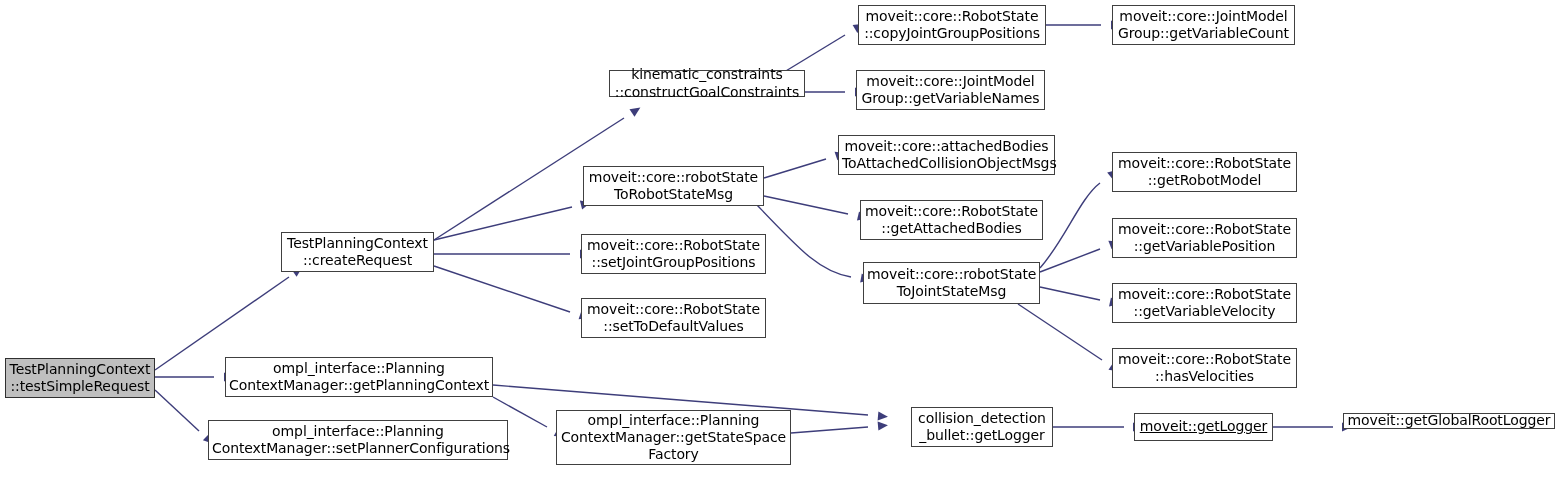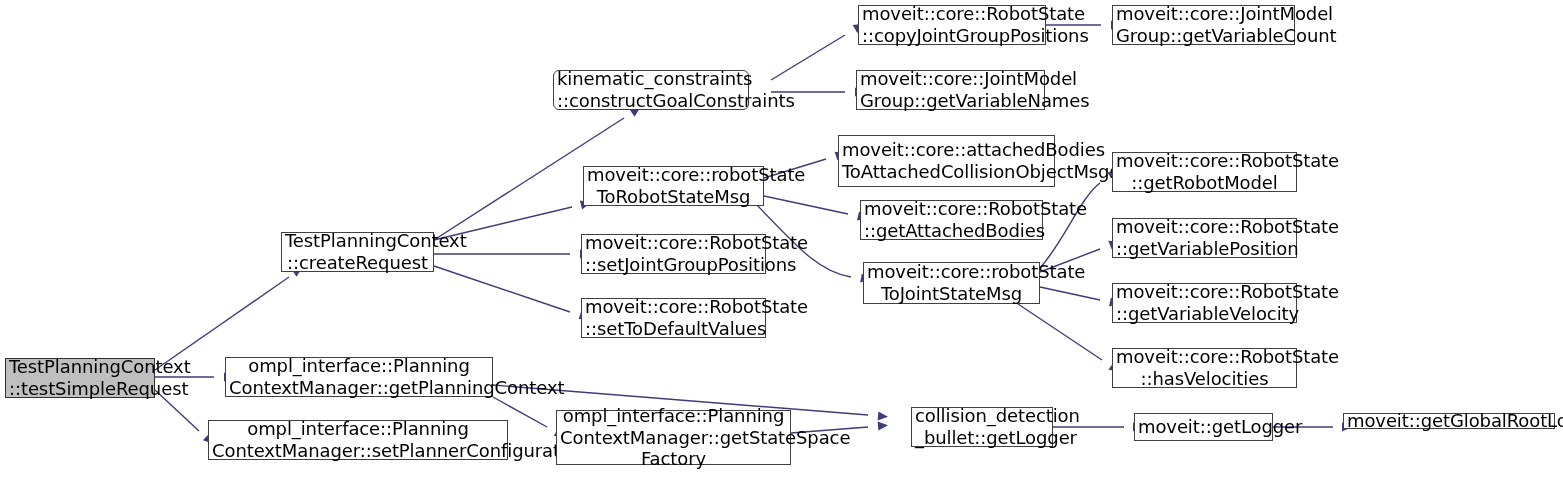--- a/index.html
+++ b/index.html
@@ -26,21 +26,21 @@
   .node {
     position: absolute;
     box-sizing: border-box;
     border: 1px solid #404040;
     background: #ffffff;
     display: flex;
     align-items: center;
     justify-content: center;
     text-align: center;
     color: #000000;
-    font-size: 18px;
+    font-size: 14px;
     line-height: 1.22;
     letter-spacing: -0.1px;
     white-space: pre-line;
     padding: 0 3px;
   }
   .node.highlight {
     background: #bfbfbf;
     border: 1px solid #303030;
   }
   .node-label {
@@ -100,49 +100,49 @@
     </svg>
   <div id="node-layer">
       <div class="node highlight" style="left: 5px; top: 358px; width: 150px; height: 40px;"><span class="node-label">TestPlanningContext
 ::testSimpleRequest</span></div>
       <div class="node" style="left: 225px; top: 357px; width: 268px; height: 40px;"><span class="node-label">ompl_interface::Planning
 ContextManager::getPlanningContext</span></div>
       <div class="node" style="left: 208px; top: 420px; width: 300px; height: 40px;"><span class="node-label">ompl_interface::Planning
 ContextManager::setPlannerConfigurations</span></div>
       <div class="node" style="left: 281px; top: 232px; width: 153px; height: 40px;"><span class="node-label">TestPlanningContext
 ::createRequest</span></div>
-      <div class="node" style="left: 553px; top: 70px; width: 196px; height: 40px; border-radius: 6px;"><span class="node-label">kinematic_constraints
+      <div class="node" style="left: 609px; top: 70px; width: 196px; height: 27px;"><span class="node-label">kinematic_constraints
 ::constructGoalConstraints</span></div>
       <div class="node" style="left: 583px; top: 166px; width: 181px; height: 40px;"><span class="node-label">moveit::core::robotState
 ToRobotStateMsg</span></div>
       <div class="node" style="left: 581px; top: 234px; width: 185px; height: 40px;"><span class="node-label">moveit::core::RobotState
 ::setJointGroupPositions</span></div>
       <div class="node" style="left: 581px; top: 298px; width: 185px; height: 40px;"><span class="node-label">moveit::core::RobotState
 ::setToDefaultValues</span></div>
       <div class="node" style="left: 556px; top: 410px; width: 235px; height: 55px;"><span class="node-label">ompl_interface::Planning
 ContextManager::getStateSpace
 Factory</span></div>
       <div class="node" style="left: 858px; top: 5px; width: 188px; height: 40px;"><span class="node-label">moveit::core::RobotState
 ::copyJointGroupPositions</span></div>
       <div class="node" style="left: 856px; top: 70px; width: 189px; height: 40px;"><span class="node-label">moveit::core::JointModel
 Group::getVariableNames</span></div>
-      <div class="node" style="left: 838px; top: 135px; width: 217px; height: 52px;"><span class="node-label">moveit::core::attachedBodies
+      <div class="node" style="left: 838px; top: 135px; width: 217px; height: 40px;"><span class="node-label">moveit::core::attachedBodies
 ToAttachedCollisionObjectMsgs</span></div>
       <div class="node" style="left: 860px; top: 200px; width: 183px; height: 40px;"><span class="node-label">moveit::core::RobotState
 ::getAttachedBodies</span></div>
       <div class="node" style="left: 863px; top: 262px; width: 177px; height: 42px;"><span class="node-label">moveit::core::robotState
 ToJointStateMsg</span></div>
       <div class="node" style="left: 879px; top: 407px; width: 142px; height: 40px; margin-left: 32px;"><span class="node-label">collision_detection
 _bullet::getLogger</span></div>
       <div class="node" style="left: 1112px; top: 5px; width: 183px; height: 40px;"><span class="node-label">moveit::core::JointModel
 Group::getVariableCount</span></div>
       <div class="node" style="left: 1112px; top: 152px; width: 185px; height: 40px;"><span class="node-label">moveit::core::RobotState
 ::getRobotModel</span></div>
       <div class="node" style="left: 1112px; top: 218px; width: 185px; height: 40px;"><span class="node-label">moveit::core::RobotState
 ::getVariablePosition</span></div>
       <div class="node" style="left: 1112px; top: 283px; width: 185px; height: 40px;"><span class="node-label">moveit::core::RobotState
 ::getVariableVelocity</span></div>
       <div class="node" style="left: 1112px; top: 348px; width: 185px; height: 40px;"><span class="node-label">moveit::core::RobotState
 ::hasVelocities</span></div>
-      <div class="node" style="left: 1134px; top: 413px; width: 139px; height: 28px;"><span class="node-label">moveit::getLogger</span></div>
+      <div class="node" style="left: 1134px; top: 413px; width: 139px; height: 28px; text-decoration: underline;"><span class="node-label">moveit::getLogger</span></div>
       <div class="node" style="left: 1343px; top: 413px; width: 212px; height: 16px;"><span class="node-label">moveit::getGlobalRootLogger</span></div>
     </div>
 </div>
 
 </body></html>

